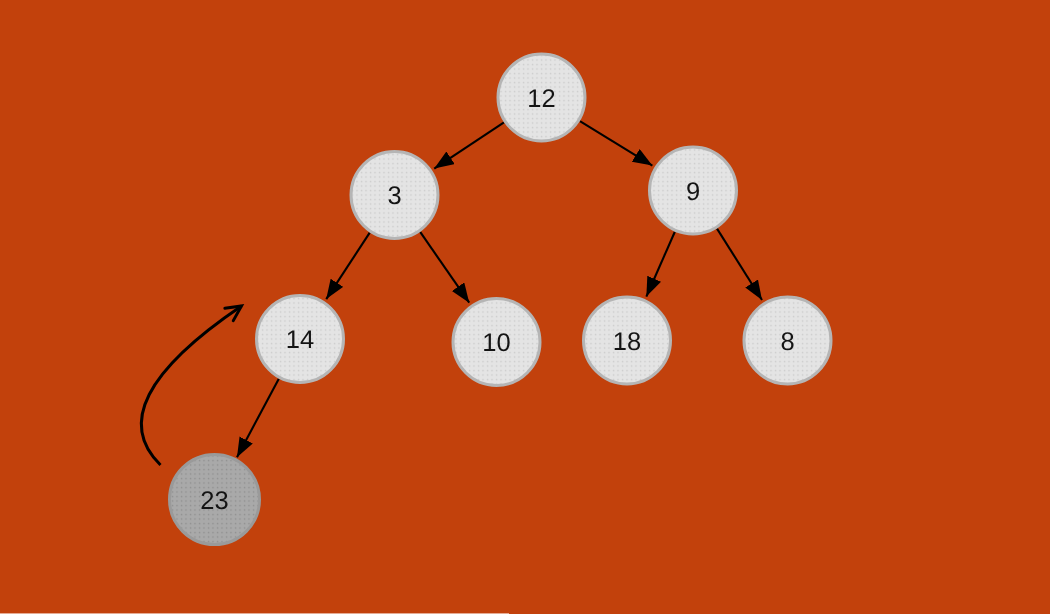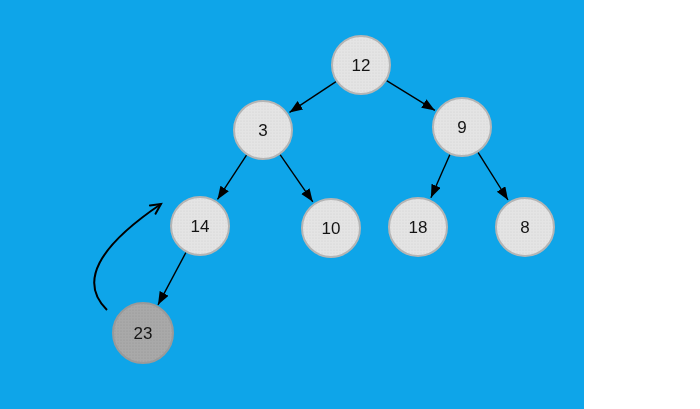--- a/index.html
+++ b/index.html
@@ -3,23 +3,23 @@
 <meta charset="utf-8">
 <style>
   html, body {
     margin: 0;
     padding: 0;
     background: #ffffff;
     font-family: "Liberation Sans", sans-serif;
   }
   .canvas {
     position: relative;
-    width: 584px;
+    width: 700px;
     height: 409px;
-    background: #0ea5e9;
+    background: #c2410c;
     overflow: hidden;
   }
   svg { display: block; }
   text.node-label {
     font-family: "Liberation Sans", sans-serif;
     font-size: 17px;
     fill: #141414;
     text-anchor: middle;
   }
 </style>

